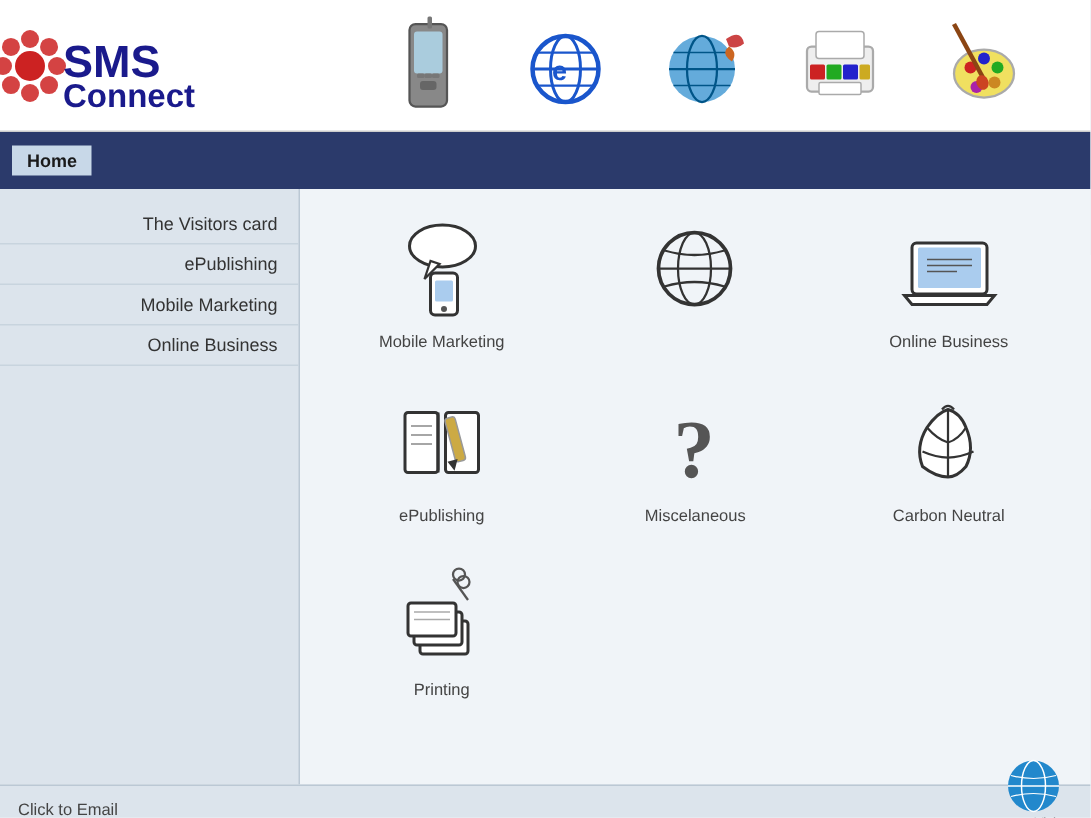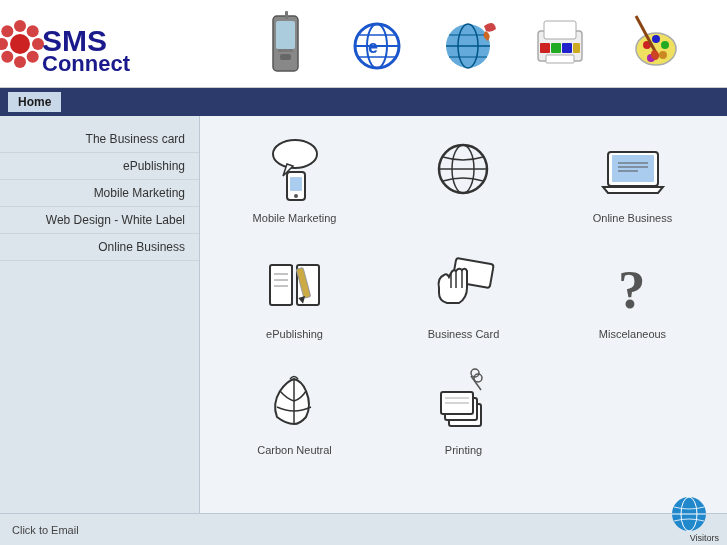--- a/index.html
+++ b/index.html
@@ -30,21 +30,21 @@
       display: flex;
       align-items: center;
       justify-content: center;
       width: 70px;
       height: 60px;
     }
 
     
     #navbar {
       background: #2b3a6b;
-      height: 28px;
+      height: 38px;
       display: flex;
       align-items: center;
       padding: 0 8px;
     }
     #nav-home {
       background: #c8d8e8;
       color: #1a1a1a;
       padding: 3px 10px;
       font-size: 12px;
       font-weight: bold;
@@ -258,24 +258,23 @@
   </div>
 </div>
 
 <div id="navbar">
   <div id="nav-home">Home</div>
 </div>
 
 <div id="main">
 
   <div id="sidebar">
-    <div class="sidebar-item">The Business card</div>
+    <div class="sidebar-item">The Visitors card</div>
     <div class="sidebar-item">ePublishing</div>
     <div class="sidebar-item">Mobile Marketing</div>
-    <div class="sidebar-item">Web Design - White Label</div>
     <div class="sidebar-item">Online Business</div>
   </div>
 
   <div id="content">
     <div class="icon-grid">
 
       <div class="icon-cell">
         <div class="icon-img">
           <svg width="60" height="70" viewBox="0 0 60 70">
 
@@ -331,35 +330,20 @@
             <line x1="12" y1="30" x2="26" y2="30" stroke="#888" stroke-width="1"></line>
             <line x1="12" y1="36" x2="26" y2="36" stroke="#888" stroke-width="1"></line>
 
             <rect x="38" y="18" width="7" height="30" rx="2" fill="#ccaa44" stroke="#999" stroke-width="1" transform="rotate(-15,41,33)"></rect>
             <polygon points="37,47 44,47 40,54" fill="#333" transform="rotate(-15,40,50)"></polygon>
           </svg>
         </div>
         <span class="icon-label">ePublishing</span>
       </div>
 
-      <div class="icon-cell">
-        <div class="icon-img">
-          <svg width="70" height="65" viewBox="0 0 70 65">
-
-            <rect x="25" y="8" width="38" height="24" rx="3" fill="white" stroke="#333" stroke-width="2" transform="rotate(10,44,20)"></rect>
-
-            <path d="M10,35 Q8,25 15,22 Q18,20 20,24 L22,20 Q24,16 27,18 Q30,14 33,17 Q36,14 38,18 L38,35 Q38,45 30,50 L18,50 Q10,48 10,40 Z" fill="white" stroke="#333" stroke-width="2"></path>
-
-            <line x1="22" y1="20" x2="22" y2="35" stroke="#333" stroke-width="1.5"></line>
-            <line x1="27" y1="18" x2="27" y2="35" stroke="#333" stroke-width="1.5"></line>
-            <line x1="33" y1="17" x2="33" y2="35" stroke="#333" stroke-width="1.5"></line>
-          </svg>
-        </div>
-        <span class="icon-label">Business Card</span>
-      </div>
 
 
       <div class="icon-cell">
         <div class="icon-img">
           <svg width="50" height="70" viewBox="0 0 50 70">
 
             <text x="10" y="58" font-size="55" font-family="Georgia, serif" fill="#555" font-weight="bold">?</text>
           </svg>
         </div>
         <span class="icon-label">Miscelaneous</span>

